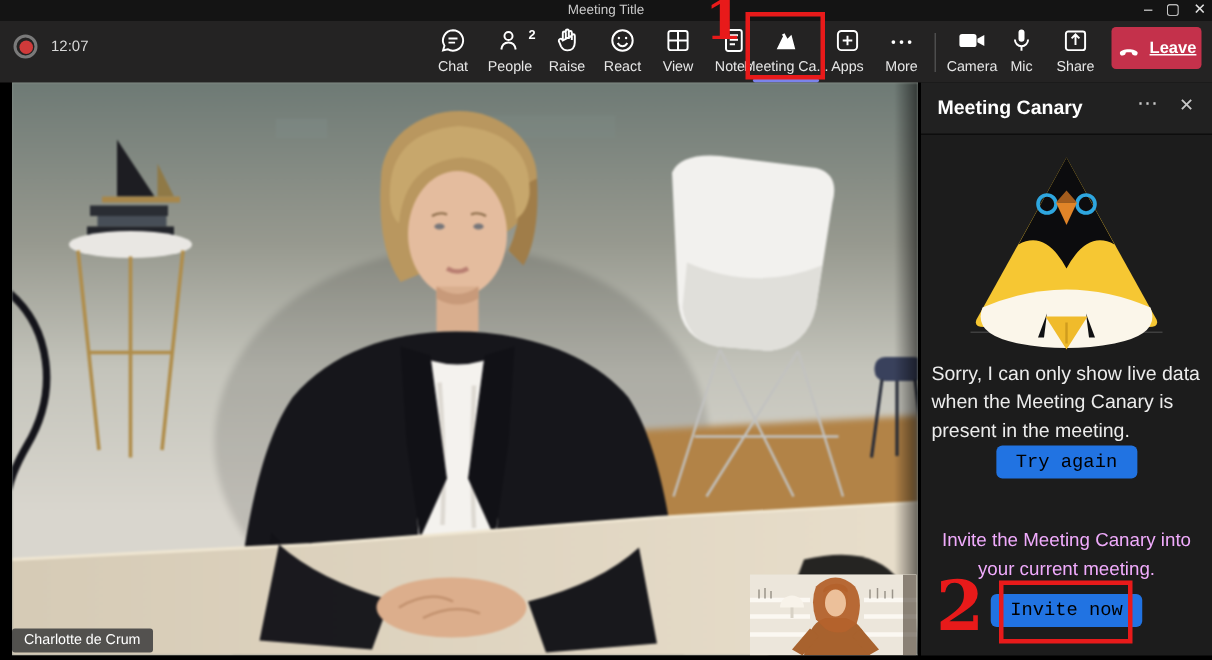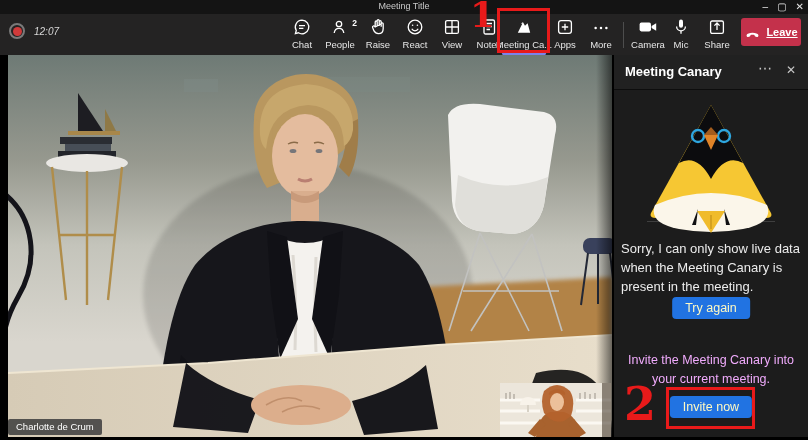--- a/index.html
+++ b/index.html
@@ -13,21 +13,21 @@
                      font-size:9px; color:#c9c9c9; }
   .win-controls { position:absolute; right:4px; top:0; height:14px; display:flex; gap:9px; align-items:center; }
   .win-controls span { color:#e3e3e3; font-size:10px; line-height:14px; cursor:default; }
 
   
   .toolbar { position:absolute; left:0; top:14px; width:808px; height:41px; background:#242323; }
   .rec-wrap { position:absolute; left:9px; top:9px; display:flex; align-items:center; gap:9px; }
   .rec-ring { width:16px; height:16px; border-radius:50%; border:2px solid #7a7a7a;
               display:flex; align-items:center; justify-content:center; }
   .rec-dot { width:9px; height:9px; border-radius:50%; background:#d03a3a; }
-  .rec-time { font-size:10px; color:#d8d8d8;font-style:italic; }
+  .rec-time { font-size:10px; color:#d8d8d8; }
 
   .tb-item { position:absolute; top:2px; height:38px; width:56px; transform:translateX(-50%);
              display:flex; flex-direction:column; align-items:center; justify-content:flex-start;
              color:#fff; cursor:pointer; }
   .tb-icon { height:21px; display:flex; align-items:flex-end; justify-content:center; position:relative; }
   .tb-icon svg { display:block; }
   .tb-label { font-size:9.5px; color:#e6e6e6; margin-top:2px; white-space:nowrap; }
   .tb-badge { position:absolute; right:-7px; top:2px; font-size:8.5px; color:#fff; font-weight:bold; }
   .tb-underline { position:absolute; bottom:-1px; left:50%; transform:translateX(-50%);
                   width:44px; height:3px; background:#7b83eb; border-radius:2px; }
@@ -50,23 +50,23 @@
   .panel { position:absolute; left:614px; top:55px; width:194px; height:385px; background:#1c1c1c; }
   .panel-header { position:absolute; left:0; top:0; width:194px; height:35px; background:#212121;
                   border-bottom:1px solid #0d0d0d; }
   .panel-title { position:absolute; left:11px; top:9px; font-size:13px; font-weight:bold; color:#fff; }
   .panel-more { position:absolute; right:36px; top:5px; color:#c8c8c8; font-size:14px; cursor:pointer; }
   .panel-close { position:absolute; right:12px; top:8px; color:#c8c8c8; font-size:12px; cursor:pointer; }
   .bird-divider { position:absolute; left:33px; top:166px; width:128px; height:1px; background:#3f3f3f; }
   .bird { position:absolute; left:27px; top:38px; }
   .panel-msg { position:absolute; left:7px; top:184px; width:180px; text-align:left;
                font-size:13px; line-height:19px; color:#ececec; }
-  .blue-btn { position:absolute; left:50%; transform:translateX(-50%); background:#2173e2; color:#fef9c3;
+  .blue-btn { position:absolute; left:50%; transform:translateX(-50%); background:#2173e2; color:#000000;
               font-size:12.5px; padding:4px 13px; border-radius:4px; border:none; cursor:pointer;
-              font-family:Liberation Sans, sans-serif; white-space:nowrap; }
+              font-family:Liberation Mono, monospace; white-space:nowrap; }
   .btn-try { top:242px; }
   .panel-or { position:absolute; left:0; right:0; top:275px; text-align:center; font-size:12.5px; color:#ececec; }
   .panel-invite-msg { position:absolute; left:7px; top:296px; width:180px; text-align:center;
                       font-size:12.5px; line-height:19px; color:#f0abfc; }
   .btn-invite { top:341px; }
 
   
   .annotations { position:absolute; inset:0; pointer-events:none; z-index:60; }
   .anno-box { position:absolute; border:3px solid #e81a1a; }
   .anno-box1 { left:497px; top:8px; width:53px; height:45px; }

